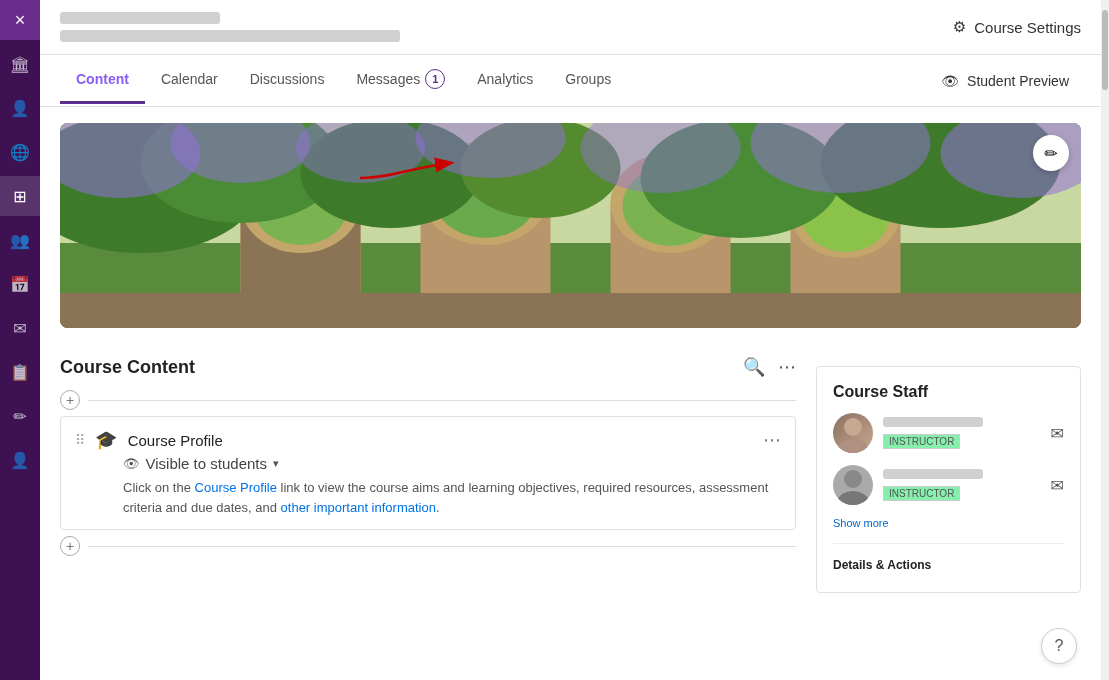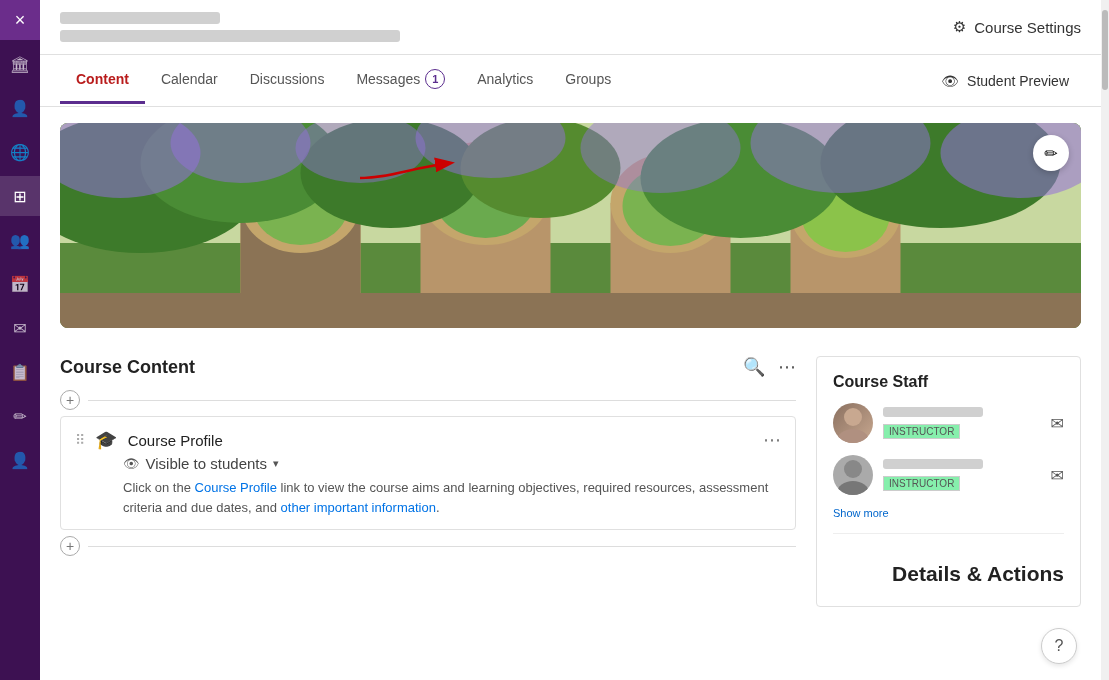--- a/index.html
+++ b/index.html
@@ -105,21 +105,21 @@
     .nav-tab {
       padding: 14px 16px;
       font-size: 14px;
       color: #555;
       cursor: pointer;
       border-bottom: 3px solid transparent;
       text-decoration: none;
       white-space: nowrap;
     }
     .nav-tab.active {
-      color: #b91c1c;
+      color: #8b5cf6;
       border-bottom: 3px solid #5b2d8e;
       font-weight: 600;
     }
     .nav-tab-gradebook {
       border: 2px solid #cc0000;
       border-radius: 4px;
       padding: 10px 14px;
       margin: 4px 0;
       color: #333;
       font-size: 14px;
@@ -320,21 +320,21 @@
     
     .right-panel {
       width: 265px;
       flex-shrink: 0;
     }
     .staff-section {
       background: #fff;
       border: 1px solid #e0e0e0;
       border-radius: 4px;
       padding: 16px;
-      margin-top: 12px;
+      margin-top: 22px;
     }
     .staff-title {
       font-size: 16px;
       font-weight: 600;
       color: #222;
       margin-bottom: 12px;
     }
     .staff-member {
       display: flex;
       align-items: center;
@@ -385,28 +385,27 @@
     }
     .show-more-link {
       color: #0066cc;
       font-size: 11px;
       cursor: pointer;
       text-decoration: none;
       display: block;
       margin-top: 4px;
     }
     .details-actions-title {
-      font-size: 21px;
+      font-size: 12px;
       font-weight: 600;
       color: #222;
       margin-top: 14px;
       padding-bottom: 4px;
       border-top: 1px solid #eee;
-      padding-top: 28px;
-      text-align: right;
+      padding-top: 14px;
     }
 
     
     .scrollbar {
       width: 8px;
       background: #f0f0f0;
       display: flex;
       flex-direction: column;
     }
     .scrollbar-thumb {

